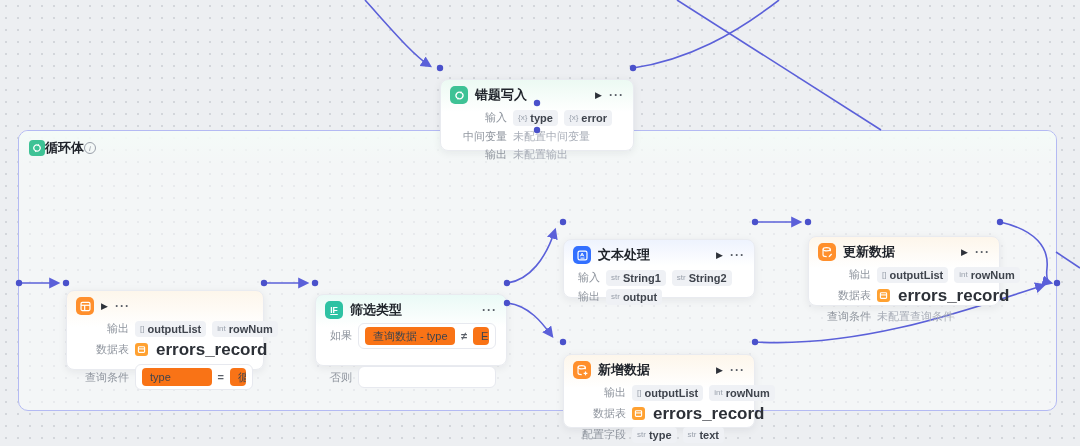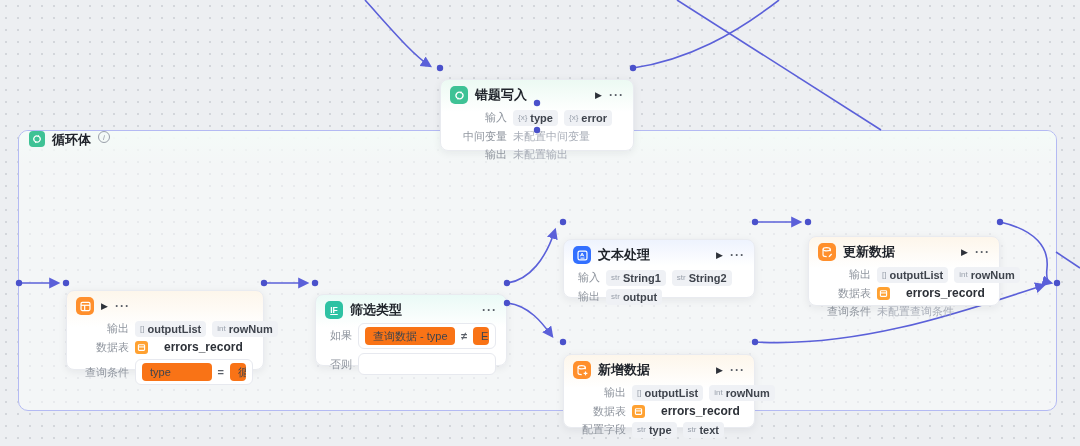--- a/index.html
+++ b/index.html
@@ -17,21 +17,21 @@
   .loop-box{
     position:absolute;left:18px;top:130px;width:1039px;height:281px;
     border:1.5px solid #b4baf3;border-radius:10px;
     background:rgba(250,251,252,.55);
     box-sizing:border-box;z-index:1;
   }
   .loop-head{
     position:absolute;left:0;top:0;right:0;height:34px;
     border-radius:9px 9px 0 0;
     background:linear-gradient(180deg,#f4fbf8 0%,rgba(244,251,248,0) 100%);
-    display:flex;gap:7px;padding:0 10px;box-sizing:border-box;
+    display:flex;align-items:center;padding:0 10px;box-sizing:border-box;
   }
   .loop-title{font-size:13px;font-weight:700;color:#20242b;}
   .info-i{
     width:12px;height:12px;border:1px solid #9aa0aa;border-radius:50%;
     color:#9aa0aa;font-size:8px;line-height:12px;text-align:center;font-style:italic;
     display:inline-block;box-sizing:border-box;
   }
   
   .node{
     position:absolute;background:#fff;border:1px solid #e9ebf0;border-radius:8px;
@@ -58,21 +58,21 @@
   .if-txt{color:#fff;font-size:8.5px;font-weight:700;font-family:"Liberation Sans",sans-serif;text-decoration:underline;}
   .row{display:flex;align-items:center;gap:6px;padding:1.5px 10px;white-space:nowrap;}
   .rl{color:#8f959e;text-align:right;flex-shrink:0;}
   .rl.w56{width:56px;} .rl.w52{width:52px;} .rl.w26{width:26px;}
   .muted{color:#a9aeb8;}
   .tag{
     display:inline-flex;align-items:center;gap:3px;background:#eff1f5;
     border-radius:4px;padding:1px 5px;font-weight:600;color:#3f444d;line-height:14px;
   }
   .tag .t{font-size:8px;color:#9aa1ac;font-weight:500;}
-  .rec{display:inline-flex;align-items:center;gap:16px;font-weight:600;color:#2c3037;font-size:12px;}
+  .rec{display:inline-flex;align-items:center;gap:8px;font-weight:600;color:#2c3037;font-size:17px;}
   .rec-ic{width:13px;height:13px;border-radius:3px;background:#ffa131;display:inline-flex;align-items:center;justify-content:center;}
   .cond-wrap{
     display:flex;align-items:center;gap:6px;border:1px solid #e7e9ef;background:#fff;
     border-radius:6px;padding:3px 6px;flex:1;min-width:0;
   }
   .pill{background:#f97316;border-radius:4px;padding:2px 8px;color:#3f444d;line-height:14px;white-space:nowrap;overflow:hidden;}
   .op{color:#5a5f68;font-weight:600;}
   .empty-box{border:1px solid #e7e9ef;background:#fff;border-radius:6px;flex:1;height:20px;}
   
   svg.layer{position:absolute;left:0;top:0;z-index:2;pointer-events:none;}
@@ -209,21 +209,21 @@
       <span class="more">···</span>
     </div>
     <div class="row">
       <span class="rl w26">如果</span>
       <span class="cond-wrap">
         <span class="pill" style="width:86px">查询数据 - type</span>
         <span class="op">≠</span>
         <span class="pill" style="flex:1">Empty</span>
       </span>
     </div>
-    <div class="row" style="padding-top:3px;">
+    <div class="row" style="padding-top:16px;">
       <span class="rl w26">否则</span>
       <span class="empty-box"></span>
     </div>
   </div>
 
   <div class="node tint-blue" style="left:563px;top:191px;width:192px;height:59px">
     <div class="nh">
       <span class="nicon bg-blue">
         <svg width="13" height="13" viewBox="0 0 16 16">
             <rect x="2.5" y="2.5" width="11" height="11" rx="2" fill="none" stroke="#fff" stroke-width="1.5"></rect>

